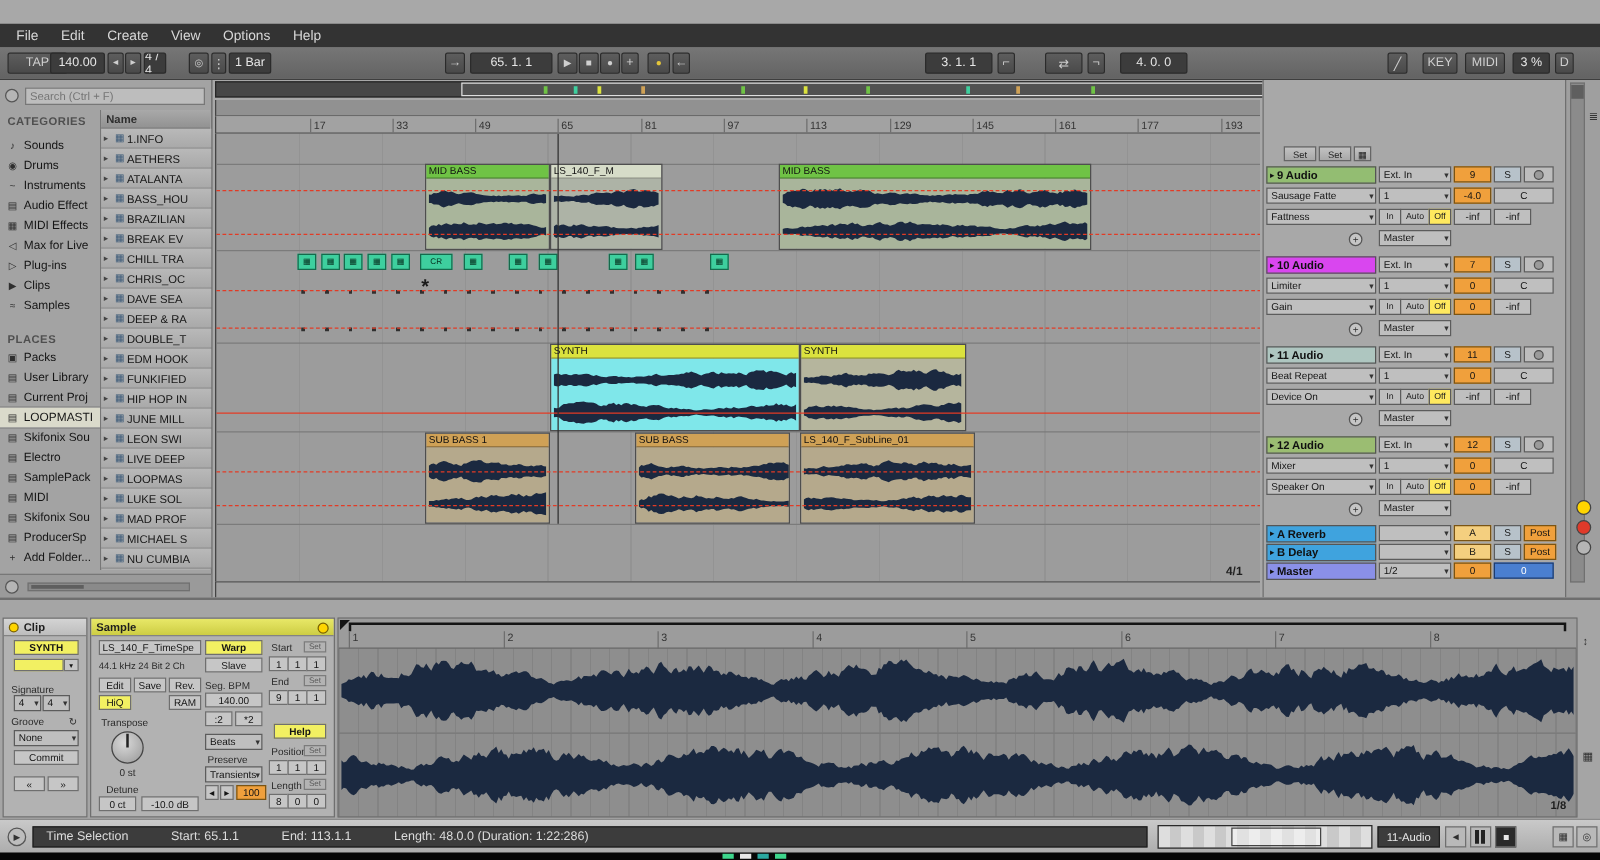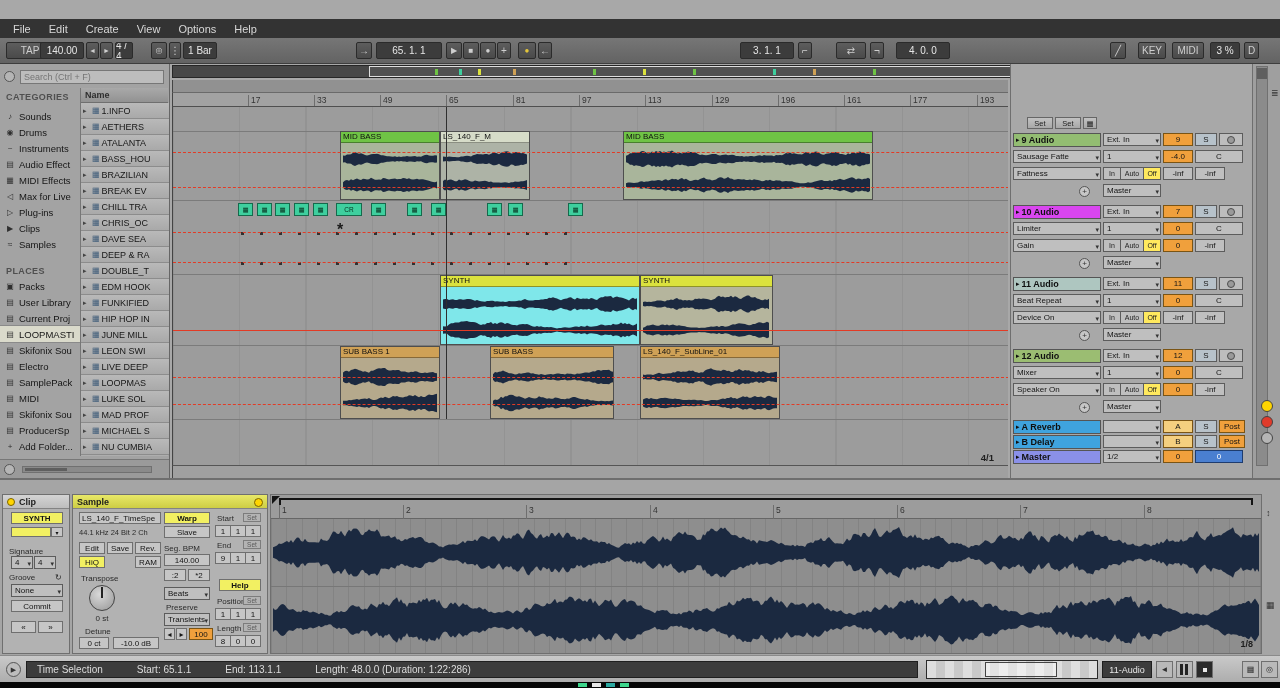--- a/index.html
+++ b/index.html
@@ -394,21 +394,21 @@
 
   <div class="ruler">
     <span class="rtick" style="left:75px">17</span>
     <span class="rtick" style="left:141px">33</span>
     <span class="rtick" style="left:207px">49</span>
     <span class="rtick" style="left:273px">65</span>
     <span class="rtick" style="left:340px">81</span>
     <span class="rtick" style="left:406px">97</span>
     <span class="rtick" style="left:472px">113</span>
     <span class="rtick" style="left:539px">129</span>
-    <span class="rtick" style="left:605px">196</span>
+    <span class="rtick" style="left:605px">145</span>
     <span class="rtick" style="left:671px">161</span>
     <span class="rtick" style="left:737px">177</span>
     <span class="rtick" style="left:804px">193</span>
   </div>
 
   <div class="lanes">
     <div class="laneline" style="top:24px"></div>
     <div class="laneline" style="top:93px"></div>
     <div class="laneline" style="top:167px"></div>
     <div class="laneline" style="top:238px"></div>
@@ -515,21 +515,21 @@
               <polygon points="0,6.6 2,5.1 4,4.7 6,5.7 8,4.1 10,3.4 12,2.8 14,3.2 16,4.2 18,4.7 20,5.7 22,5.2 24,6.1 26,6.8 28,4.7 30,4.8 32,3.8 34,2.8 36,2.3 38,2.5 40,2.0 42,2.1 44,3.8 46,4.6 48,4.6 50,4.0 52,4.2 54,4.1 56,3.9 58,5.6 60,5.6 62,5.4 64,6.3 66,6.4 68,5.7 70,6.0 72,5.2 74,5.5 76,6.6 78,6.9 80,6.9 82,6.4 84,7.1 86,6.4 88,6.3 90,6.0 92,6.9 94,7.2 94,14.8 92,15.1 90,16.0 88,15.7 86,15.6 84,14.9 82,15.6 80,15.1 78,15.1 76,15.4 74,16.5 72,16.8 70,16.0 68,16.3 66,15.6 64,15.7 62,16.6 60,16.4 58,16.4 56,18.1 54,17.9 52,17.8 50,18.0 48,17.4 46,17.4 44,18.2 42,19.9 40,20.0 38,19.5 36,19.7 34,19.2 32,18.2 30,17.2 28,17.3 26,15.2 24,15.9 22,16.8 20,16.3 18,17.3 16,17.8 14,18.8 12,19.2 10,18.6 8,17.9 6,16.3 4,17.3 2,16.9 0,15.4" fill="#1b2940"></polygon>
             </svg>
           </div>
           <div class="wv" style="top:34px">
             <svg width="94" height="22" style="display:block">
               <polygon points="0,8.7 2,8.8 4,8.7 6,8.0 8,8.3 10,7.7 12,7.6 14,7.0 16,7.7 18,7.0 20,6.8 22,6.4 24,7.1 26,6.1 28,7.2 30,7.9 32,8.0 34,7.5 36,6.3 38,5.4 40,5.9 42,4.8 44,5.5 46,6.2 48,5.2 50,4.0 52,4.6 54,4.0 56,4.9 58,5.2 60,5.4 62,4.7 64,4.5 66,3.2 68,3.6 70,4.3 72,3.0 74,4.3 76,5.3 78,4.0 80,4.9 82,4.9 84,3.5 86,2.4 88,2.9 90,2.9 92,2.3 94,1.8 94,20.2 92,19.7 90,19.1 88,19.1 86,19.6 84,18.5 82,17.1 80,17.1 78,18.0 76,16.7 74,17.7 72,19.0 70,17.7 68,18.4 66,18.8 64,17.5 62,17.3 60,16.6 58,16.8 56,17.1 54,18.0 52,17.4 50,18.0 48,16.8 46,15.8 44,16.5 42,17.2 40,16.1 38,16.6 36,15.7 34,14.5 32,14.0 30,14.1 28,14.8 26,15.9 24,14.9 22,15.6 20,15.2 18,15.0 16,14.3 14,15.0 12,14.4 10,14.3 8,13.7 6,14.0 4,13.3 2,13.2 0,13.3" fill="#1b2940"></polygon>
             </svg>
           </div>
         </div>
     </div>
-    <div class="clip" style="left:317px;top:239px;width:124px;height:73px">
+    <div class="clip" style="left:335px;top:239px;width:124px;height:73px">
       <div class="ct" style="background:#cfa156">SUB BASS</div>
       <div class="cb" style="background:#b5a98c">
           <div class="wv" style="top:8px">
             <svg width="144" height="22" style="display:block">
               <polygon points="0,8.2 2,6.0 4,6.5 6,5.7 8,5.4 10,4.4 12,5.5 14,6.3 16,7.2 18,7.3 20,7.8 22,8.4 24,8.2 26,7.2 28,7.8 30,7.3 32,7.1 34,6.5 36,6.5 38,7.6 40,7.3 42,8.1 44,8.3 46,8.8 48,8.1 50,8.6 52,8.9 54,8.5 56,8.3 58,8.1 60,8.4 62,8.1 64,7.5 66,7.6 68,7.9 70,8.1 72,8.5 74,7.4 76,7.7 78,7.8 80,8.2 82,8.4 84,7.5 86,7.8 88,7.6 90,7.0 92,6.6 94,6.5 96,6.7 98,6.0 100,5.2 102,5.4 104,4.2 106,4.1 108,4.7 110,3.9 112,3.9 114,4.1 116,3.8 118,5.2 120,5.7 122,6.7 124,6.2 126,7.0 128,7.2 130,7.6 132,7.3 134,6.4 136,5.9 138,6.0 140,5.4 142,3.8 144,3.6 144,18.4 142,18.2 140,16.6 138,16.0 136,16.1 134,15.6 132,14.7 130,14.4 128,14.8 126,15.0 124,15.8 122,15.3 120,16.3 118,16.8 116,18.2 114,17.9 112,18.1 110,18.1 108,17.3 106,17.9 104,17.8 102,16.6 100,16.8 98,16.0 96,15.3 94,15.5 92,15.4 90,15.0 88,14.4 86,14.2 84,14.5 82,13.6 80,13.8 78,14.2 76,14.3 74,14.6 72,13.5 70,13.9 68,14.1 66,14.4 64,14.5 62,13.9 60,13.6 58,13.9 56,13.7 54,13.5 52,13.1 50,13.4 48,13.9 46,13.2 44,13.7 42,13.9 40,14.7 38,14.4 36,15.5 34,15.5 32,14.9 30,14.7 28,14.2 26,14.8 24,13.8 22,13.6 20,14.2 18,14.7 16,14.8 14,15.7 12,16.5 10,17.6 8,16.6 6,16.3 4,15.5 2,16.0 0,13.8" fill="#1b2940"></polygon>
             </svg>
           </div>
           <div class="wv" style="top:34px">
             <svg width="144" height="22" style="display:block">
               <polygon points="0,8.8 2,7.4 4,7.9 6,6.9 8,4.7 10,6.0 12,4.3 14,4.3 16,3.0 18,2.8 20,3.0 22,4.2 24,4.7 26,4.2 28,5.0 30,5.7 32,6.7 34,6.1 36,5.0 38,5.8 40,6.2 42,6.5 44,5.9 46,4.2 48,5.2 50,5.2 52,6.0 54,6.7 56,6.3 58,6.8 60,6.8 62,5.4 64,5.7 66,6.3 68,6.9 70,7.0 72,7.2 74,6.4 76,6.7 78,5.8 80,5.1 82,5.0 84,5.7 86,6.4 88,7.1 90,7.3 92,7.8 94,7.0 96,7.7 98,8.4 100,8.3 102,8.7 104,8.9 106,9.2 108,8.8 110,9.1 112,9.2 114,9.1 116,9.2 118,8.8 120,8.6 122,9.0 124,9.0 126,8.5 128,7.7 130,7.2 132,6.6 134,7.5 136,7.4 138,6.4 140,7.1 142,6.2 144,7.0 144,15.0 142,15.8 140,14.9 138,15.6 136,14.6 134,14.5 132,15.4 130,14.8 128,14.3 126,13.5 124,13.0 122,13.0 120,13.4 118,13.2 116,12.8 114,12.9 112,12.8 110,12.9 108,13.2 106,12.8 104,13.1 102,13.3 100,13.7 98,13.6 96,14.3 94,15.0 92,14.2 90,14.7 88,14.9 86,15.6 84,16.3 82,17.0 80,16.9 78,16.2 76,15.3 74,15.6 72,14.8 70,15.0 68,15.1 66,15.7 64,16.3 62,16.6 60,15.2 58,15.2 56,15.7 54,15.3 52,16.0 50,16.8 48,16.8 46,17.8 44,16.1 42,15.5 40,15.8 38,16.2 36,17.0 34,15.9 32,15.3 30,16.3 28,17.0 26,17.8 24,17.3 22,17.8 20,19.0 18,19.2 16,19.0 14,17.7 12,17.7 10,16.0 8,17.3 6,15.1 4,14.1 2,14.6 0,13.2" fill="#1b2940"></polygon>

